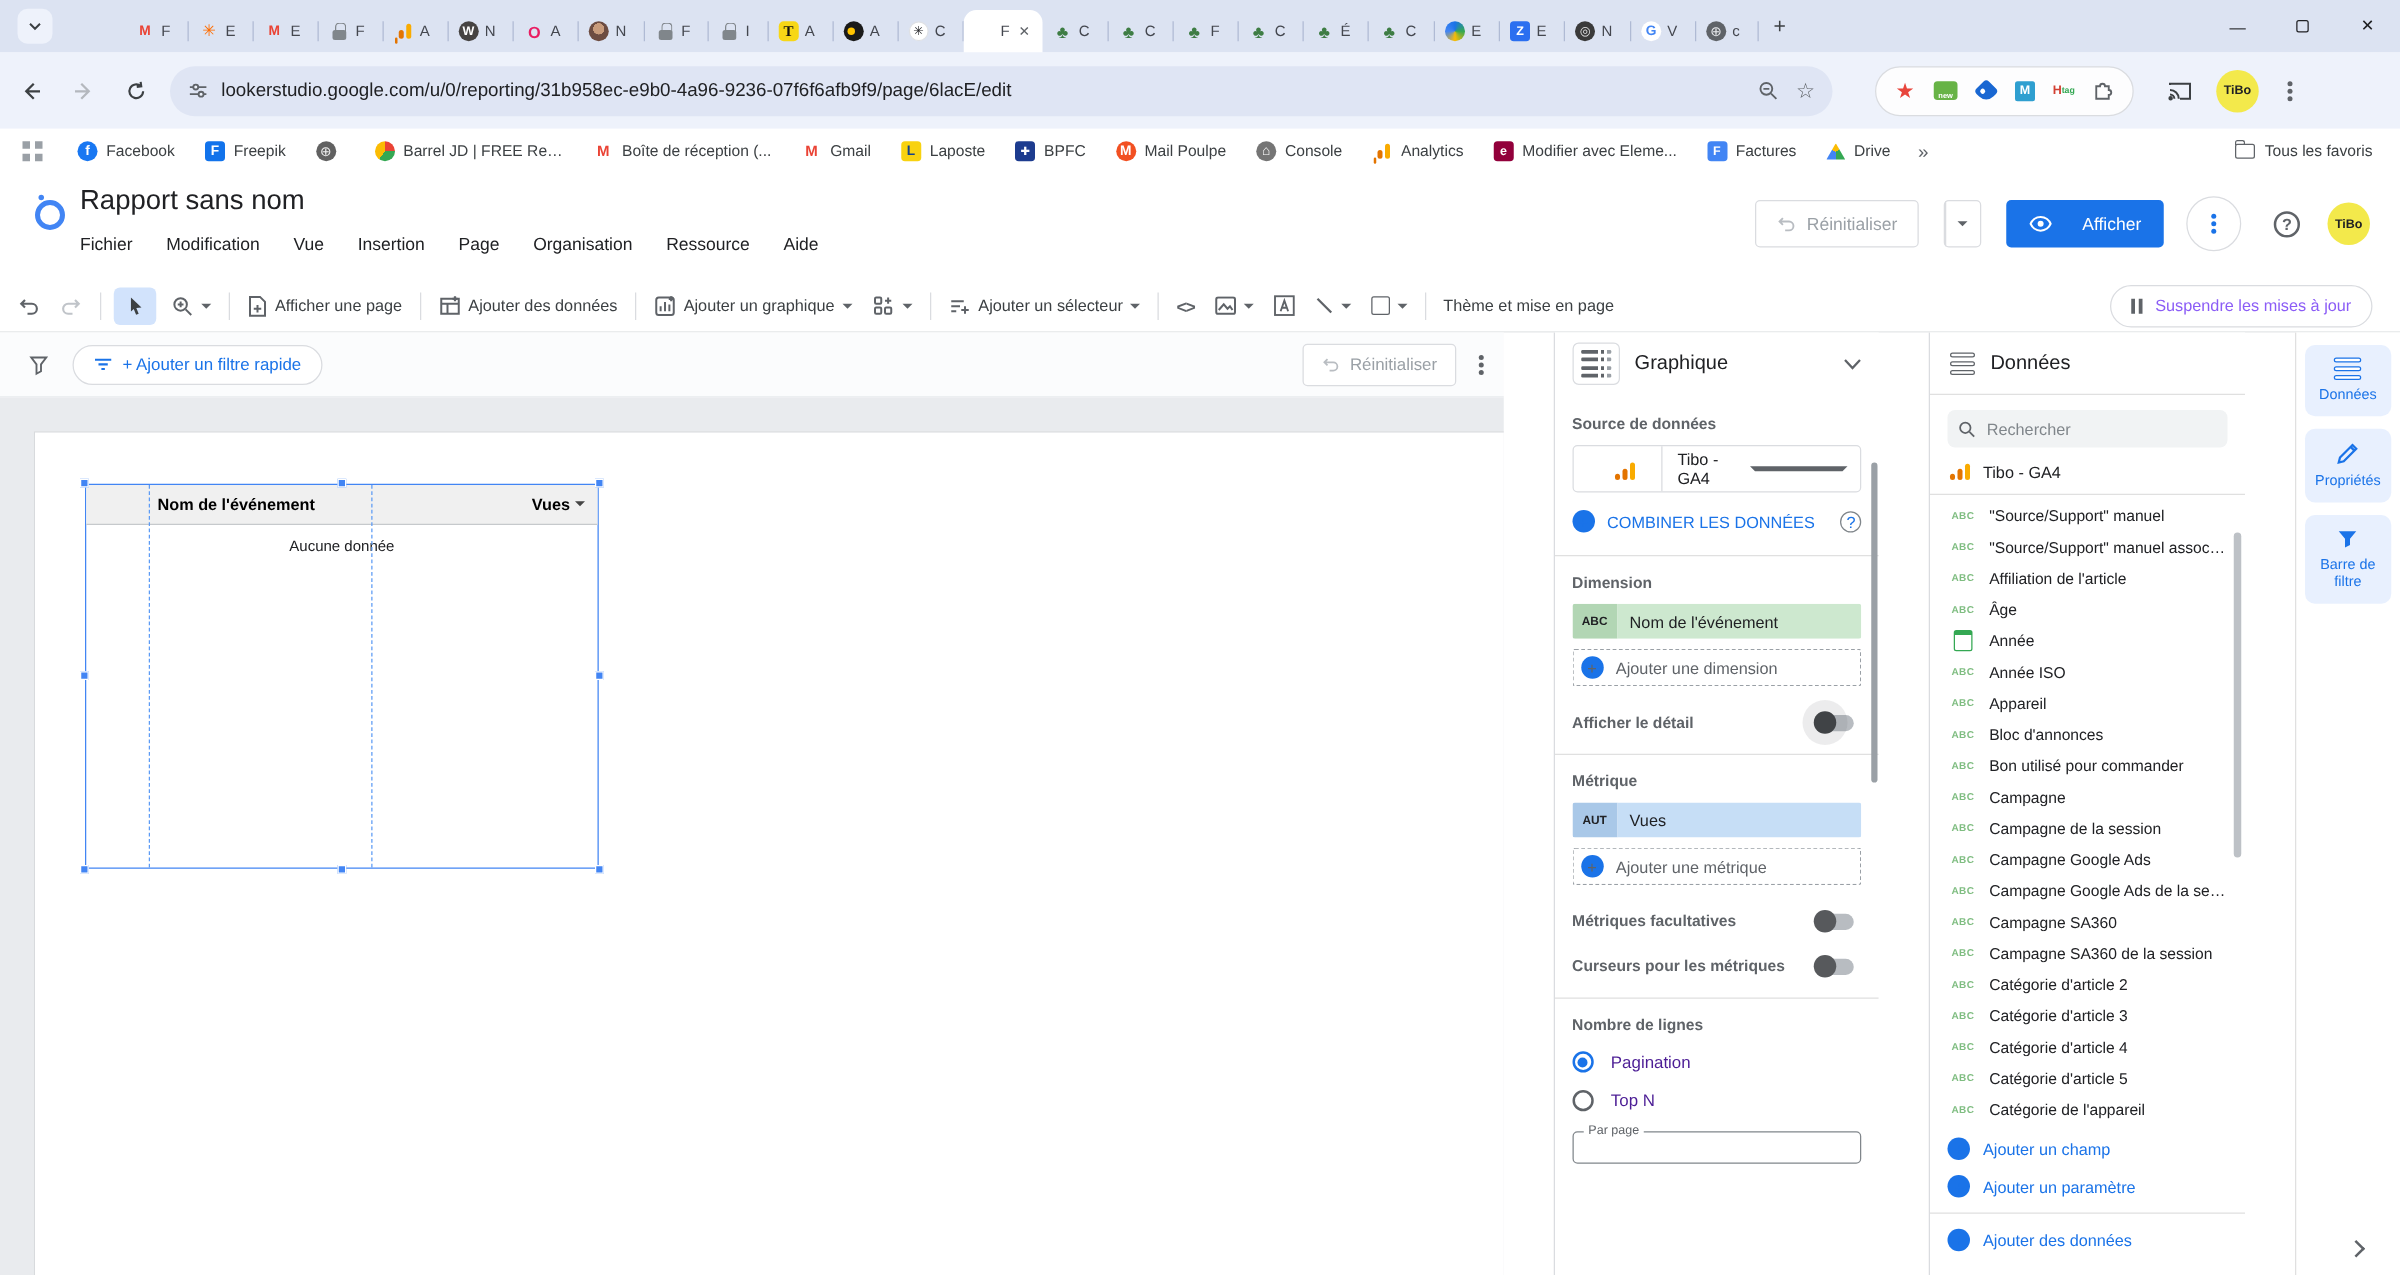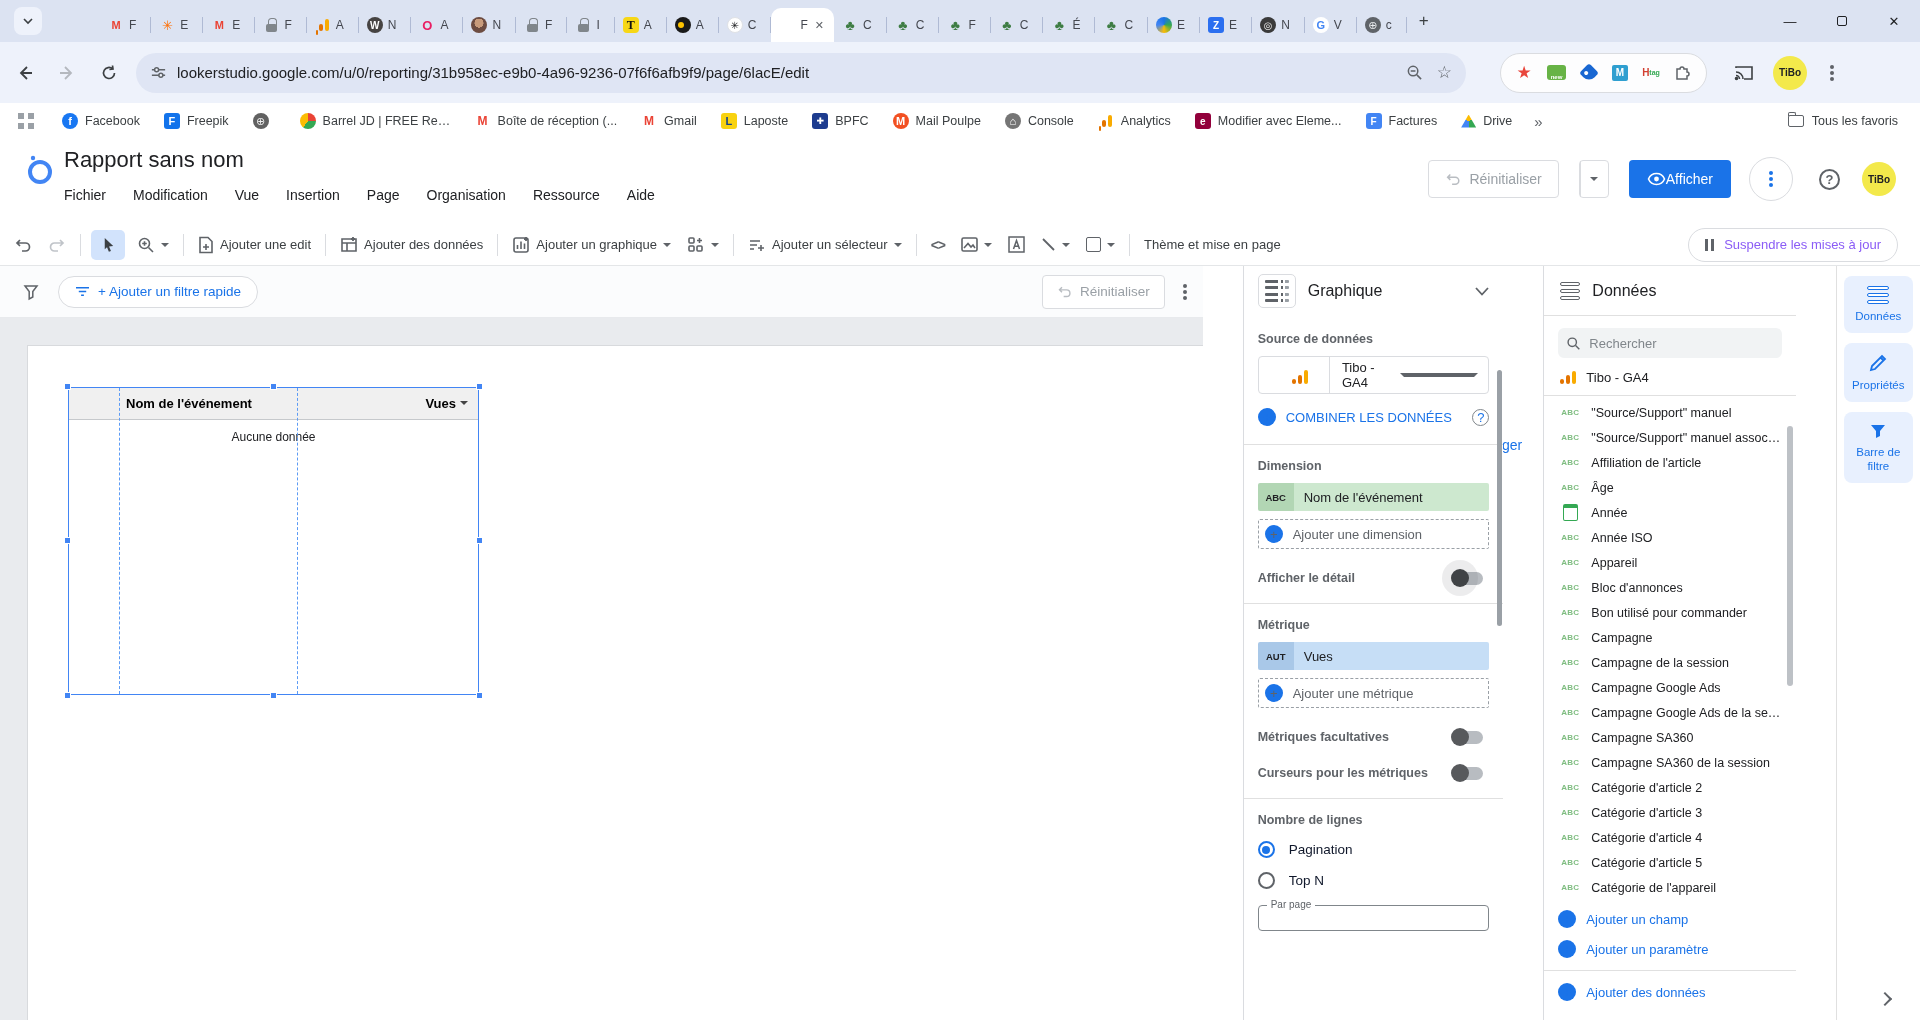--- a/index.html
+++ b/index.html
@@ -100,21 +100,21 @@
   .ls-logo { position:absolute; left:24px; top:14px; }
   .ls-title { position:absolute; left:64px; top:8px; font-size:22px; color:#202124; }
   .ls-menus { position:absolute; left:64px; top:48px; display:flex; gap:27px; }
   .ls-menus span { font-size:14px; color:#202124; }
   .hdr-right { position:absolute; right:24px; top:18px; display:flex; align-items:center; }
   .btn-reset { height:38px; display:flex; align-items:center; gap:8px; border:1px solid #dadce0; border-radius:4px; padding:0 16px; color:#9aa0a6; font-size:14px; }
   .btn-share { height:38px; display:flex; align-items:center; border:1px solid #dadce0; border-radius:4px; margin-left:20px; }
   .btn-share .main { display:flex; align-items:center; gap:8px; padding:0 14px; color:#1a73e8; font-size:14px; font-weight:500; height:100%; }
   .btn-share .caretbox { width:28px; height:100%; border-left:1px solid #dadce0; display:flex; align-items:center; justify-content:center; }
   .caret { width:0; height:0; border:4.5px solid transparent; border-top-color:#5f6368; margin-top:4px; }
-  .btn-view { height:38px; display:flex; align-items:center; gap:0; background:#1a73e8; border-radius:4px; margin-left:20px; padding:0 18px; color:#fff; font-size:14px; font-weight:500;text-align:right; }
+  .btn-view { height:38px; display:flex; align-items:center; gap:24px; background:#1a73e8; border-radius:4px; margin-left:20px; padding:0 18px; color:#fff; font-size:14px; font-weight:500;text-align:right; }
   .circle-dots { width:44px; height:44px; border:1px solid #dadce0; border-radius:50%; display:flex; align-items:center; justify-content:center; margin-left:18px; }
   .help { width:21px; height:21px; border:2px solid #5f6368; border-radius:50%; color:#5f6368; font-size:13px; font-weight:bold; display:flex; align-items:center; justify-content:center; margin-left:26px; }
 
   
   .ls-toolbar { position:absolute; left:0; top:224px; width:1920px; height:42px; background:#fff; border-bottom:1px solid #e4e6e8; display:flex; align-items:center; }
   .ti { display:flex; align-items:center; gap:6px; color:#3c4043; font-size:13px; padding:0 8px; flex:none; }
   .tsep { width:1px; height:22px; background:#dadce0; margin:0 6px; flex:none; }
   .tool-cursor { width:34px; height:30px; background:#d2e3fc; border-radius:5px; display:flex; align-items:center; justify-content:center; margin:0 4px; }
   .pause-pill { margin-left:auto; margin-right:22px; height:34px; border:1px solid #dadce0; border-radius:17px; display:flex; align-items:center; gap:10px; padding:0 16px; color:#8b5cf6; font-size:13px; }
   .pausebars { width:9px; height:12px; border-left:3px solid #5f6368; border-right:3px solid #5f6368; }
@@ -179,21 +179,21 @@
   .dashed-add span { font-size:13px; color:#5f6368; }
   .toggle-row { margin-top:22px; display:flex; align-items:center; }
   .toggle-row .p-label { flex:1; }
   .toggle { width:30px; height:13px; background:#b8bcc1; border-radius:7px; position:relative; margin-right:6px; }
   .toggle::after { content:""; position:absolute; left:-2px; top:-2.5px; width:18px; height:18px; border-radius:50%; background:#57595c; }
   .toggle.halo::after { background:#404346; box-shadow:0 0 0 9px rgba(95,99,104,0.12); }
   .radio-row { margin-top:14px; display:flex; align-items:center; gap:14px; }
   .radio { width:17px; height:17px; border:2px solid #5f6368; border-radius:50%; }
   .radio.on { border-color:#1a73e8; position:relative; }
   .radio.on::after { content:""; position:absolute; left:2.5px; top:2.5px; width:8px; height:8px; border-radius:50%; background:#1a73e8; }
-  .radio-row span { font-size:13.5px; color:#0f172a; }
+  .radio-row span { font-size:13.5px; color:#4c1d95; }
   .perpage { margin-top:16px; height:26px; border:1px solid #80868b; border-radius:4px; position:relative; }
   .perpage span { position:absolute; top:-7px; left:8px; background:#fff; padding:0 4px; font-size:10px; color:#5f6368; }
   .pscroll { position:absolute; right:1px; top:104px; width:5px; height:256px; border-radius:3px; background:#9aa0a6; }
 
   
   .p-data { width:269px; }
   .data-ico { width:20px; height:18px; display:flex; flex-direction:column; justify-content:space-between; }
   .data-ico i { height:4px; border:1.3px solid #5f6368; border-radius:2px; background:#fff; }
   .p-head2 { height:50px; display:flex; align-items:center; gap:12px; padding:0 16px; border-bottom:1px solid #e0e0e0; }
   .search { margin:12px 14px 0; height:30px; background:#f1f3f4; border-radius:6px; display:flex; align-items:center; padding:0 8px; gap:8px; }
@@ -618,21 +618,21 @@
     <span class="caret"></span>
   </div>
   <div class="tsep"></div>
   <div class="ti">
     <svg width="16" height="18" viewBox="0 0 16 18">
         <g fill="none" stroke="#5f6368" stroke-width="1.6">
           <path d="M2 1.5 h8 l4 4 V16.5 h-12 z"></path>
           <path d="M8 8 v6 M5 11 h6"></path>
         </g>
       </svg>
-    <span>Ajouter une edit</span>
+    <span>Afficher une page</span>
   </div>
   <div class="tsep"></div>
   <div class="ti">
     <svg width="18" height="18" viewBox="0 0 18 18">
         <g fill="none" stroke="#5f6368" stroke-width="1.6">
           <path d="M2 3 h14 v12 h-14 z M2 7 h14 M7 7 v8"></path>
           <path d="M13 1 v4 M11 3 h4" stroke-width="1.8"></path>
         </g>
       </svg>
     <span>Ajouter des données</span>

